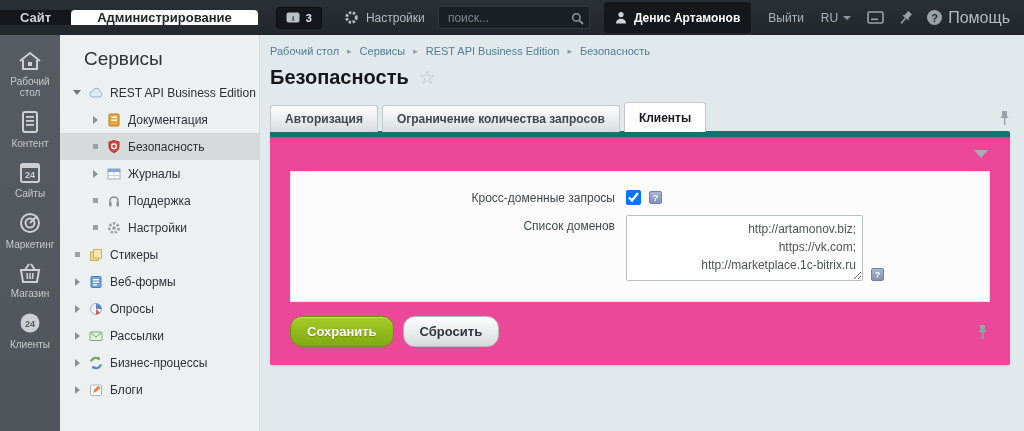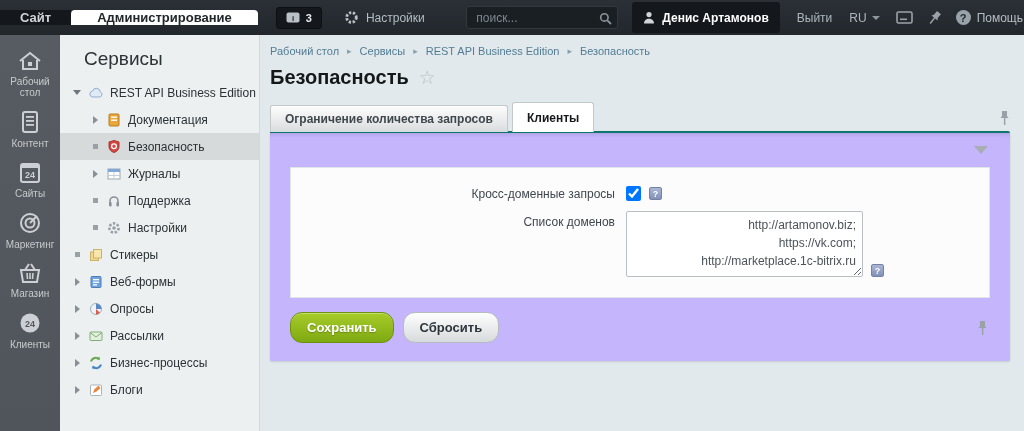--- a/index.html
+++ b/index.html
@@ -18,21 +18,21 @@
   .top-spacer { flex:1; }
   .search-wrap { position:relative; align-self:center; margin-right:14px; }
   .search-input { width:152px; height:23px; background:#1a1f24; border:1px solid #31383e; border-radius:3px; color:#9aa3ab; font-size:12px; padding:0 26px 0 9px; outline:none; font-family:"Liberation Sans",sans-serif; }
   .search-input::placeholder { color:#7e878f; }
   .search-ic { position:absolute; right:6px; top:5px; }
   .user-btn { display:flex; align-items:center; gap:7px; background:#14181c; border-radius:3px; height:31px; padding:0 11px; align-self:center; color:#fff; font-size:12px; font-weight:bold; cursor:pointer; }
   .top-link { align-self:center; color:#aeb6bd; font-size:12px; margin-left:17px; cursor:pointer; }
   .lang { display:flex; align-items:center; gap:5px; }
   .caret-down { width:0; height:0; border-left:4px solid transparent; border-right:4px solid transparent; border-top:4px solid #8f979e; }
   .top-ic { align-self:center; margin-left:16px; cursor:pointer; display:flex; }
-  .help-wrap { display:flex; align-items:center; gap:6px; align-self:center; margin-left:16px; margin-right:1px; color:#b5bdc4; font-size:12px; cursor:pointer; }
+  .help-wrap { display:flex; align-items:center; gap:6px; align-self:center; margin-left:16px; margin-right:14px; color:#b5bdc4; font-size:16px; cursor:pointer; }
   .help-circle { width:15px; height:15px; border-radius:50%; background:#9aa2a9; color:#22272c; font-size:11px; font-weight:bold; display:flex; align-items:center; justify-content:center; }
   .help-circle::after { content:"?"; }
 
   
   .main { flex:1; display:flex; min-height:0; }
 
   
   .rail { width:60px; background:linear-gradient(#575c62,#50555b); flex:none; padding-top:14px; display:flex; flex-direction:column; align-items:center; }
   .rail-item { width:100%; text-align:center; margin-bottom:11px; cursor:pointer; }
   .rail-item svg { display:block; margin:0 auto 3px; }
@@ -61,21 +61,21 @@
   .title-row { display:flex; align-items:center; gap:10px; margin-bottom:13px; }
   .page-title { font-size:20px; font-weight:bold; color:#15181a; }
   .fav-star { color:#b6c0c6; font-size:19px; cursor:pointer; line-height:1; }
   .fav-star::after { content:"\2606"; }
 
   .tabs { display:flex; align-items:flex-end; position:relative; z-index:2; margin-bottom:-1px; }
   .tab { background:linear-gradient(#fdfdfd,#d9dcde); border:1px solid #c3c8ca; border-bottom:none; border-radius:3px 3px 0 0; height:27px; line-height:26px; padding:0 14px; font-size:12px; font-weight:bold; color:#40484e; margin-right:4px; cursor:pointer; box-shadow:inset 0 1px 0 #fff; }
   .tab.active { background:#fff; height:30px; line-height:30px; color:#16191b; box-shadow:none; }
   .pin-v { margin-left:auto; margin-bottom:6px; cursor:pointer; display:flex; }
 
-  .panel { background:#c4b5fd; border-top:2px solid #0f766e; border-radius:0 2px 2px 2px; box-shadow:0 1px 2px rgba(60,70,80,.18); position:relative; z-index:1; }
+  .panel { background:#ec4899; border-top:6px solid #0f766e; border-radius:0 2px 2px 2px; box-shadow:0 1px 2px rgba(60,70,80,.18); position:relative; z-index:1; }
   .panel-top { height:34px; display:flex; align-items:center; justify-content:flex-end; padding-right:22px; box-shadow:inset 0 4px 4px -3px rgba(0,0,0,.14); border-radius:0 2px 0 0; }
   .dd-arrow { width:0; height:0; border-left:7px solid transparent; border-right:7px solid transparent; border-top:8px solid #a7adb2; cursor:pointer; }
 
   .fieldset { margin:0 20px; border:1px solid #e0e4e5; background:#fcfcfd; padding:18px 0 20px; }
   .frow { display:flex; align-items:center; margin-bottom:10px; }
   .frow.top { align-items:flex-start; margin-bottom:0; }
   .flabel { width:335px; flex:none; text-align:right; padding-right:11px; font-size:12px; color:#40474e; }
   .frow.top .flabel { padding-top:4px; }
   .fctl { display:flex; align-items:center; gap:8px; }
   .fctl.bottom-help { align-items:flex-end; }
@@ -393,20 +393,21 @@
         <span class="crumb-sep"></span>
         <span class="crumb">Безопасность</span>
       </div>
 
       <div class="title-row">
         <span class="page-title">Безопасность</span>
         <span class="fav-star"></span>
       </div>
 
       <div class="tabs">
+        <div class="tab">Авторизация</div>
         <div class="tab">Ограничение количества запросов</div>
         <div class="tab active">Клиенты</div>
         <span class="pin-v">
           <svg width="11" height="16">
               <path d="M3 1h5v5l1.5 2h-8L3 6z" fill="#9aa2a8"></path>
               <rect x="4.9" y="8" width="1.5" height="7" fill="#9aa2a8"></rect>
             </svg>
         </span>
       </div>
 

